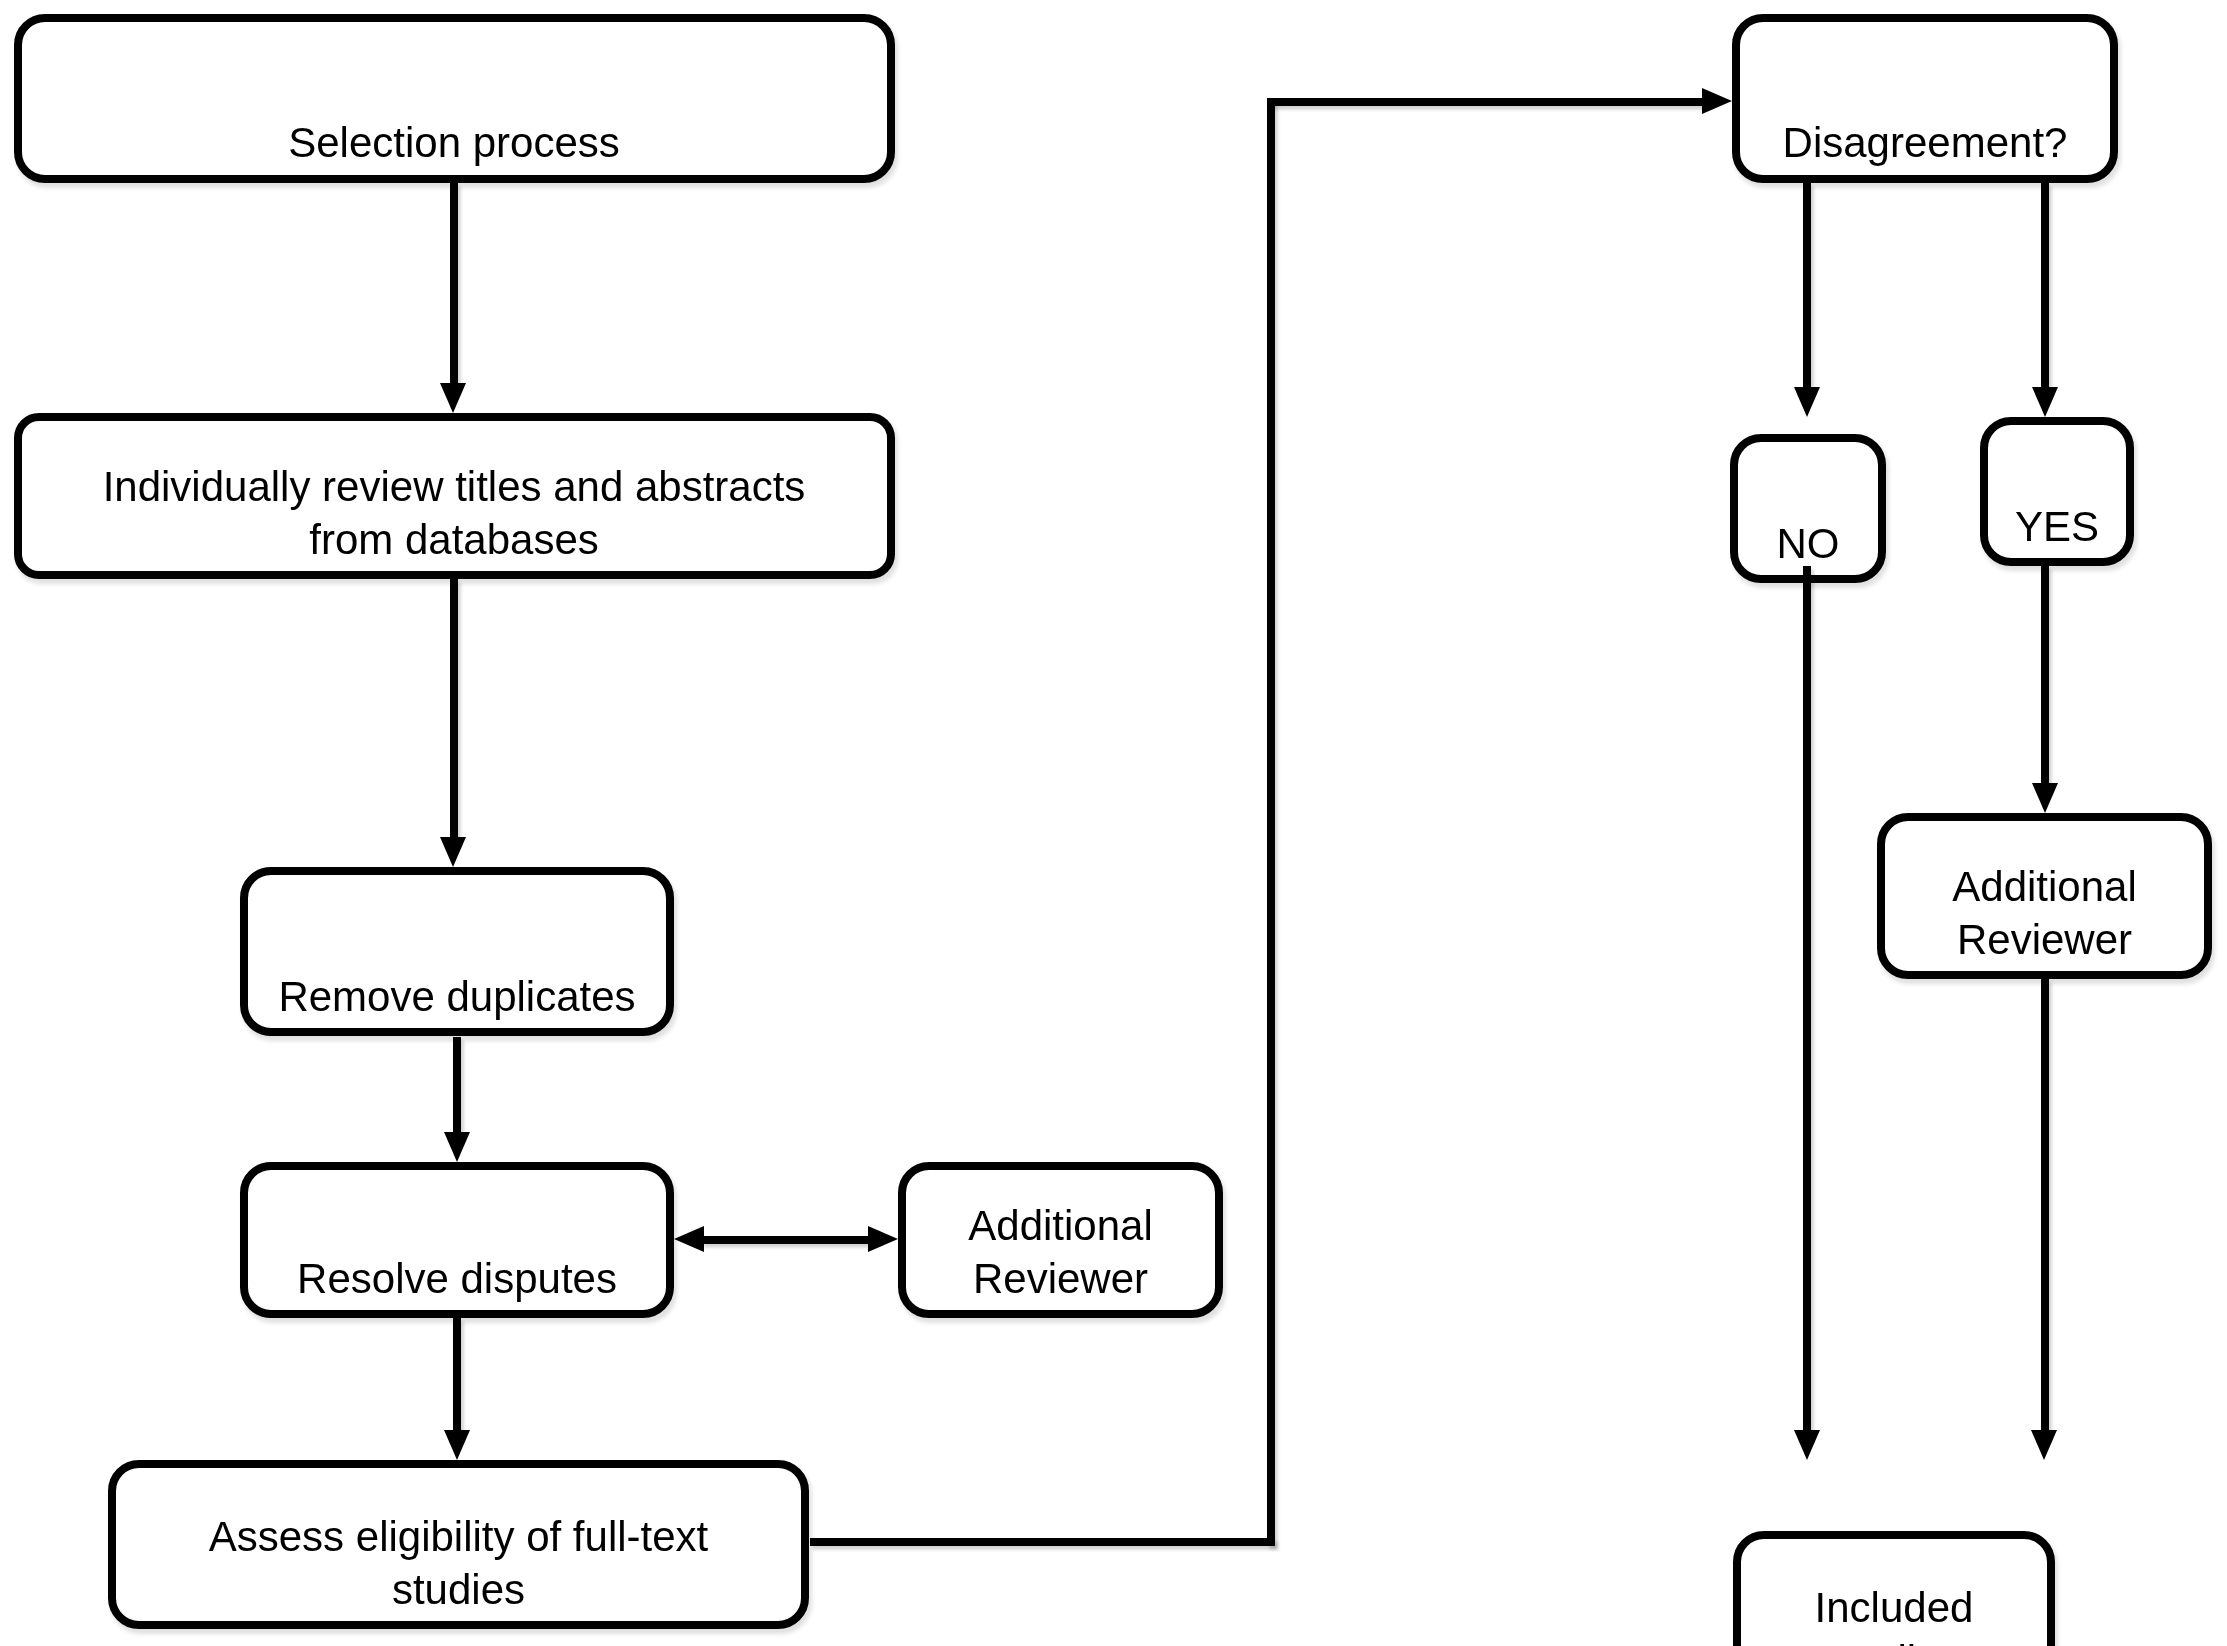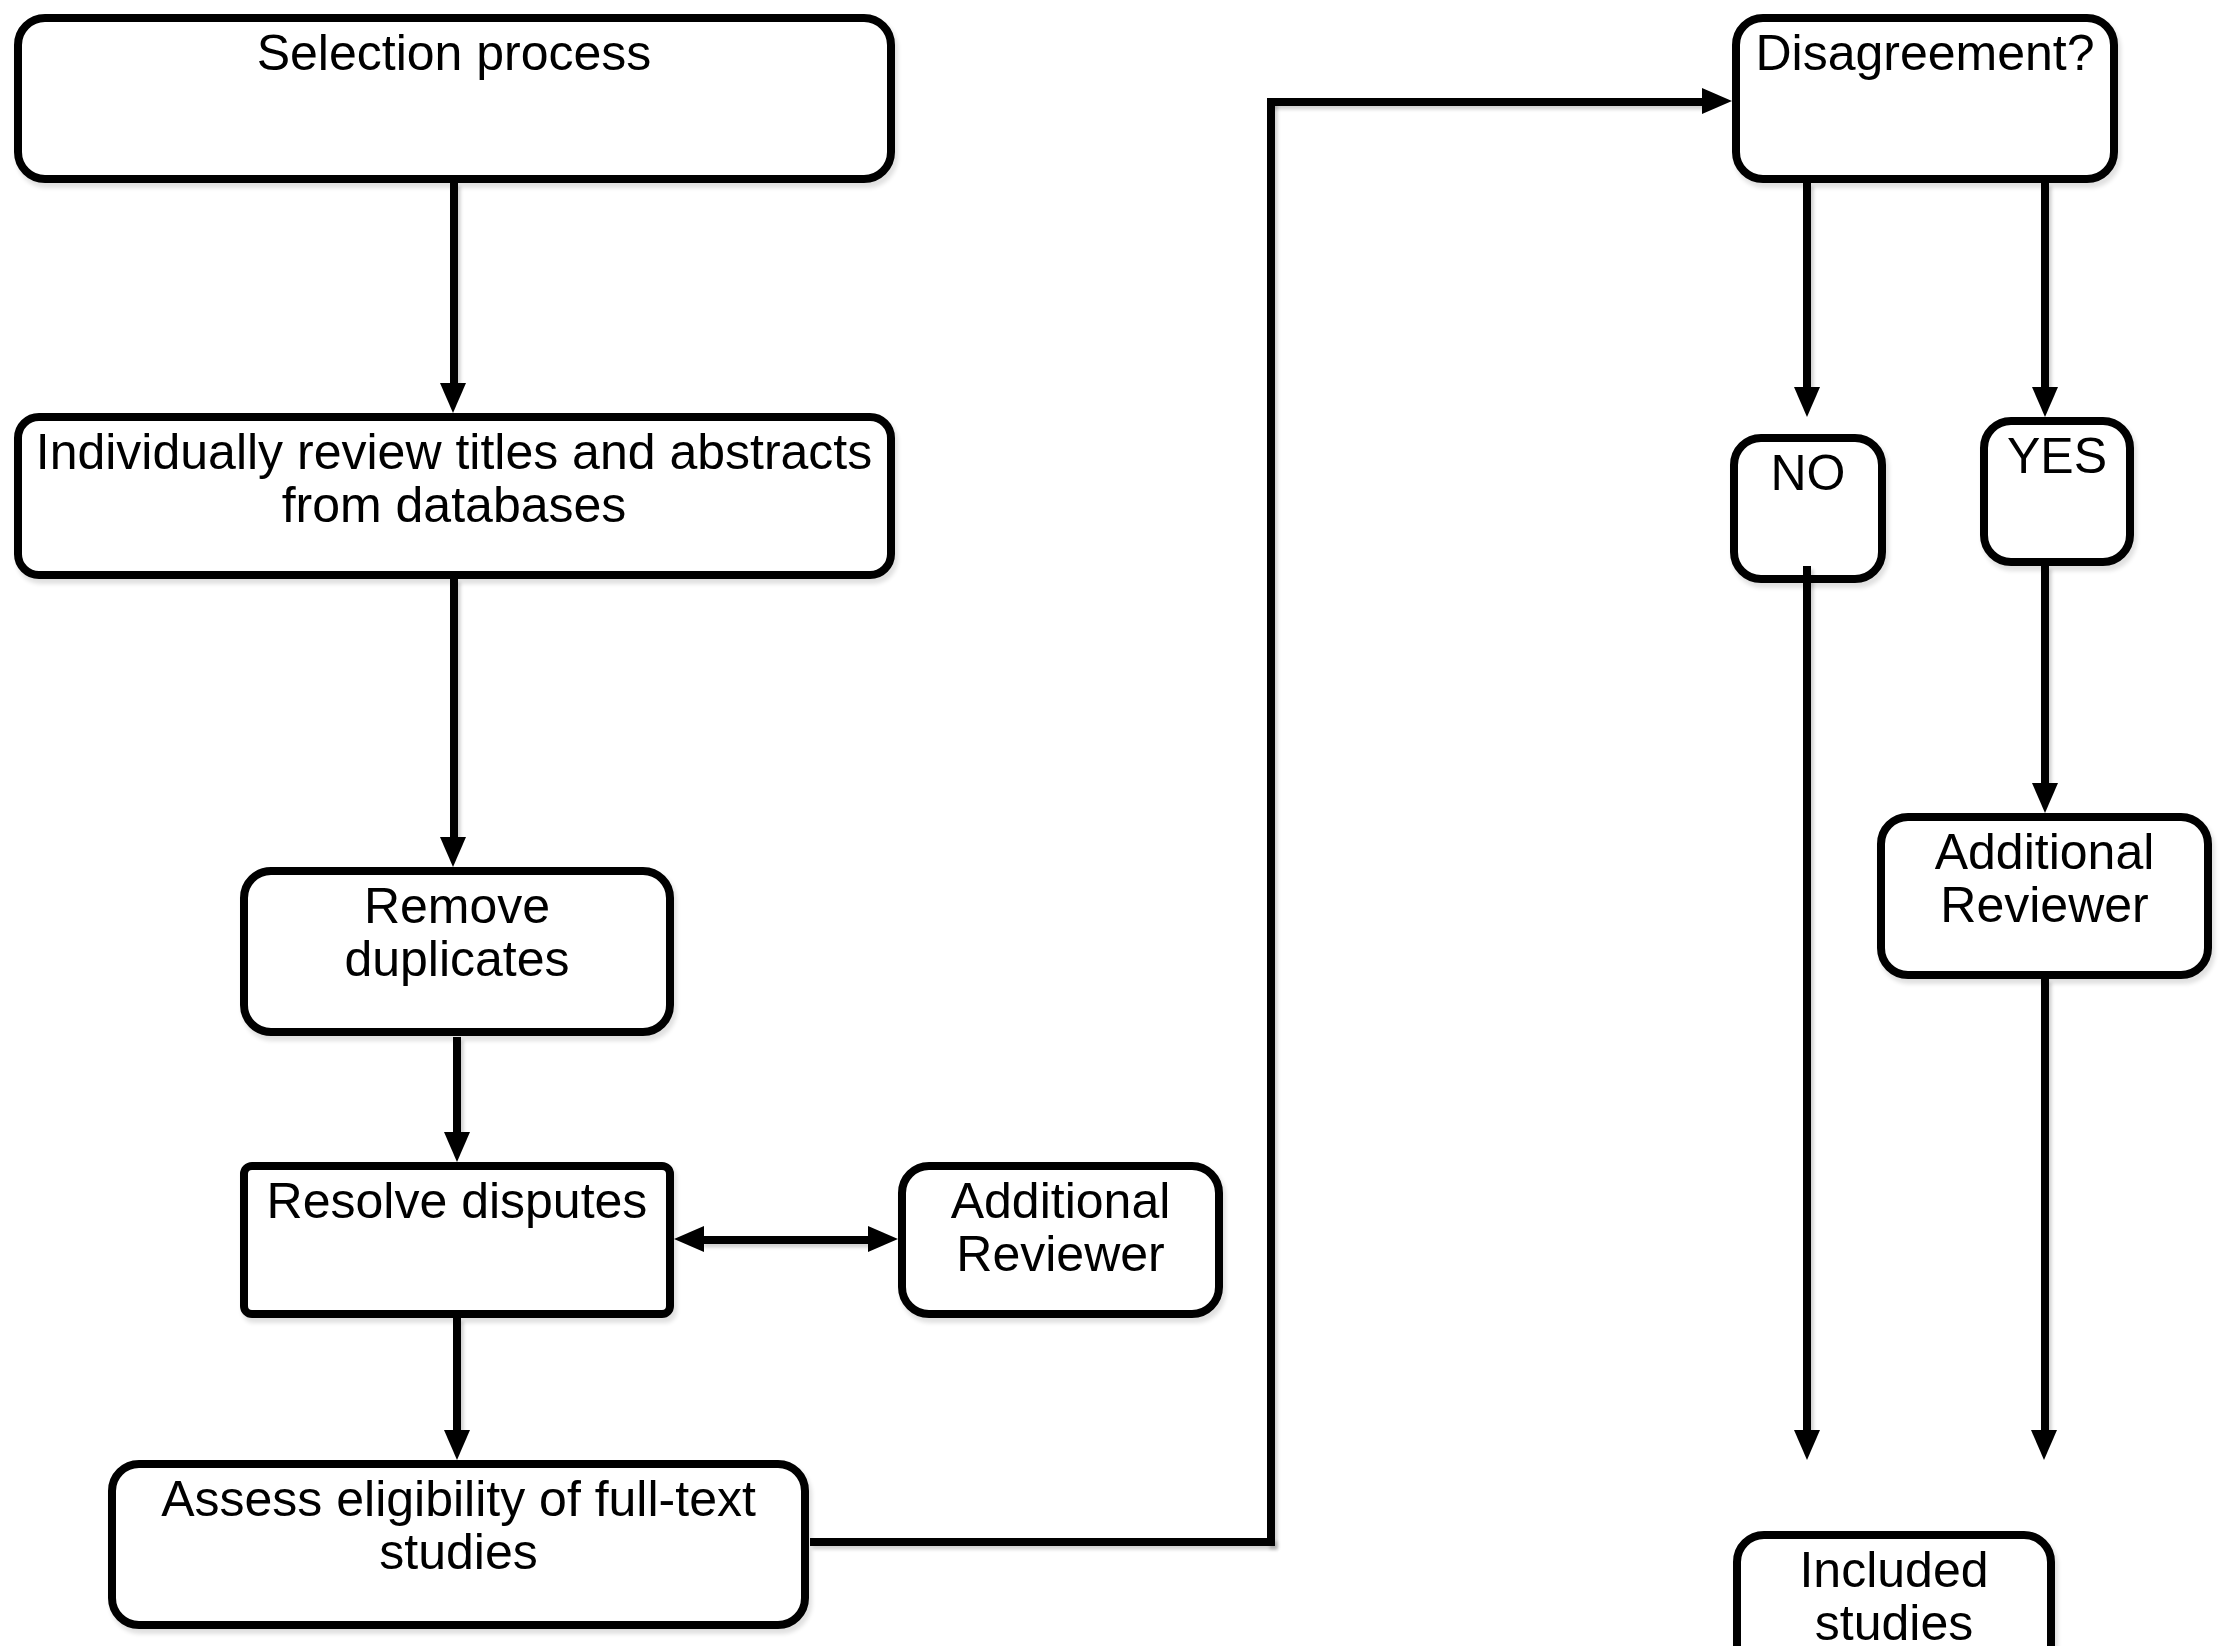--- a/index.html
+++ b/index.html
@@ -17,23 +17,23 @@
   }
   .box{
     position:absolute;
     box-sizing:border-box;
     border:8.8px solid var(--line);
     border-radius:31px;
     background:var(--bg);
     display:flex;
     flex-direction:column;
     align-items:center;
-    justify-content:flex-start;
+    justify-content:flex-end;
     text-align:center;
-    font-size:50px;
+    font-size:42px;
     line-height:53px;
     padding:5.4px 12.2px;
     box-shadow:2.7px 4.1px 4.7px rgba(0,0,0,0.12);
   }
   .box span{display:block;}
   .vline,.hline{
     position:absolute;
     background:var(--line);
     box-shadow:2.7px 3.4px 3.4px rgba(0,0,0,0.18);
   }
@@ -51,21 +51,21 @@
   .arr-left{
     border-top:13.5px solid transparent;
     border-bottom:13.5px solid transparent;
     border-right:30px solid var(--line);
   }
 
   
   #b-selection{left:13.5px;top:13.5px;width:881px;height:169px;}
   #b-review{left:13.5px;top:413px;width:881px;height:166px;border-radius:25px;}
   #b-remove{left:240px;top:867px;width:434px;height:169px;}
-  #b-resolve{left:240px;top:1162px;width:434px;height:156px;border-radius:12px;}
+  #b-resolve{left:240px;top:1162px;width:434px;height:156px;}
   #b-ar-left{left:898px;top:1162px;width:325px;height:156px;}
   #b-assess{left:108px;top:1460px;width:701px;height:169px;}
   #b-disagreement{left:1732px;top:13.5px;width:386px;height:169px;}
   #b-no{left:1730px;top:434px;width:156px;height:149px;}
   #b-yes{left:1968px;top:417px;width:154px;height:149px;margin-left:12px;}
   #b-ar-right{left:1877px;top:813px;width:335px;height:166px;}
   #b-included{left:1733px;top:1516px;width:322px;height:169px;margin-top:15px;}
 
   
   #c1{left:450px;top:183px;width:8.1px;height:203px;}

